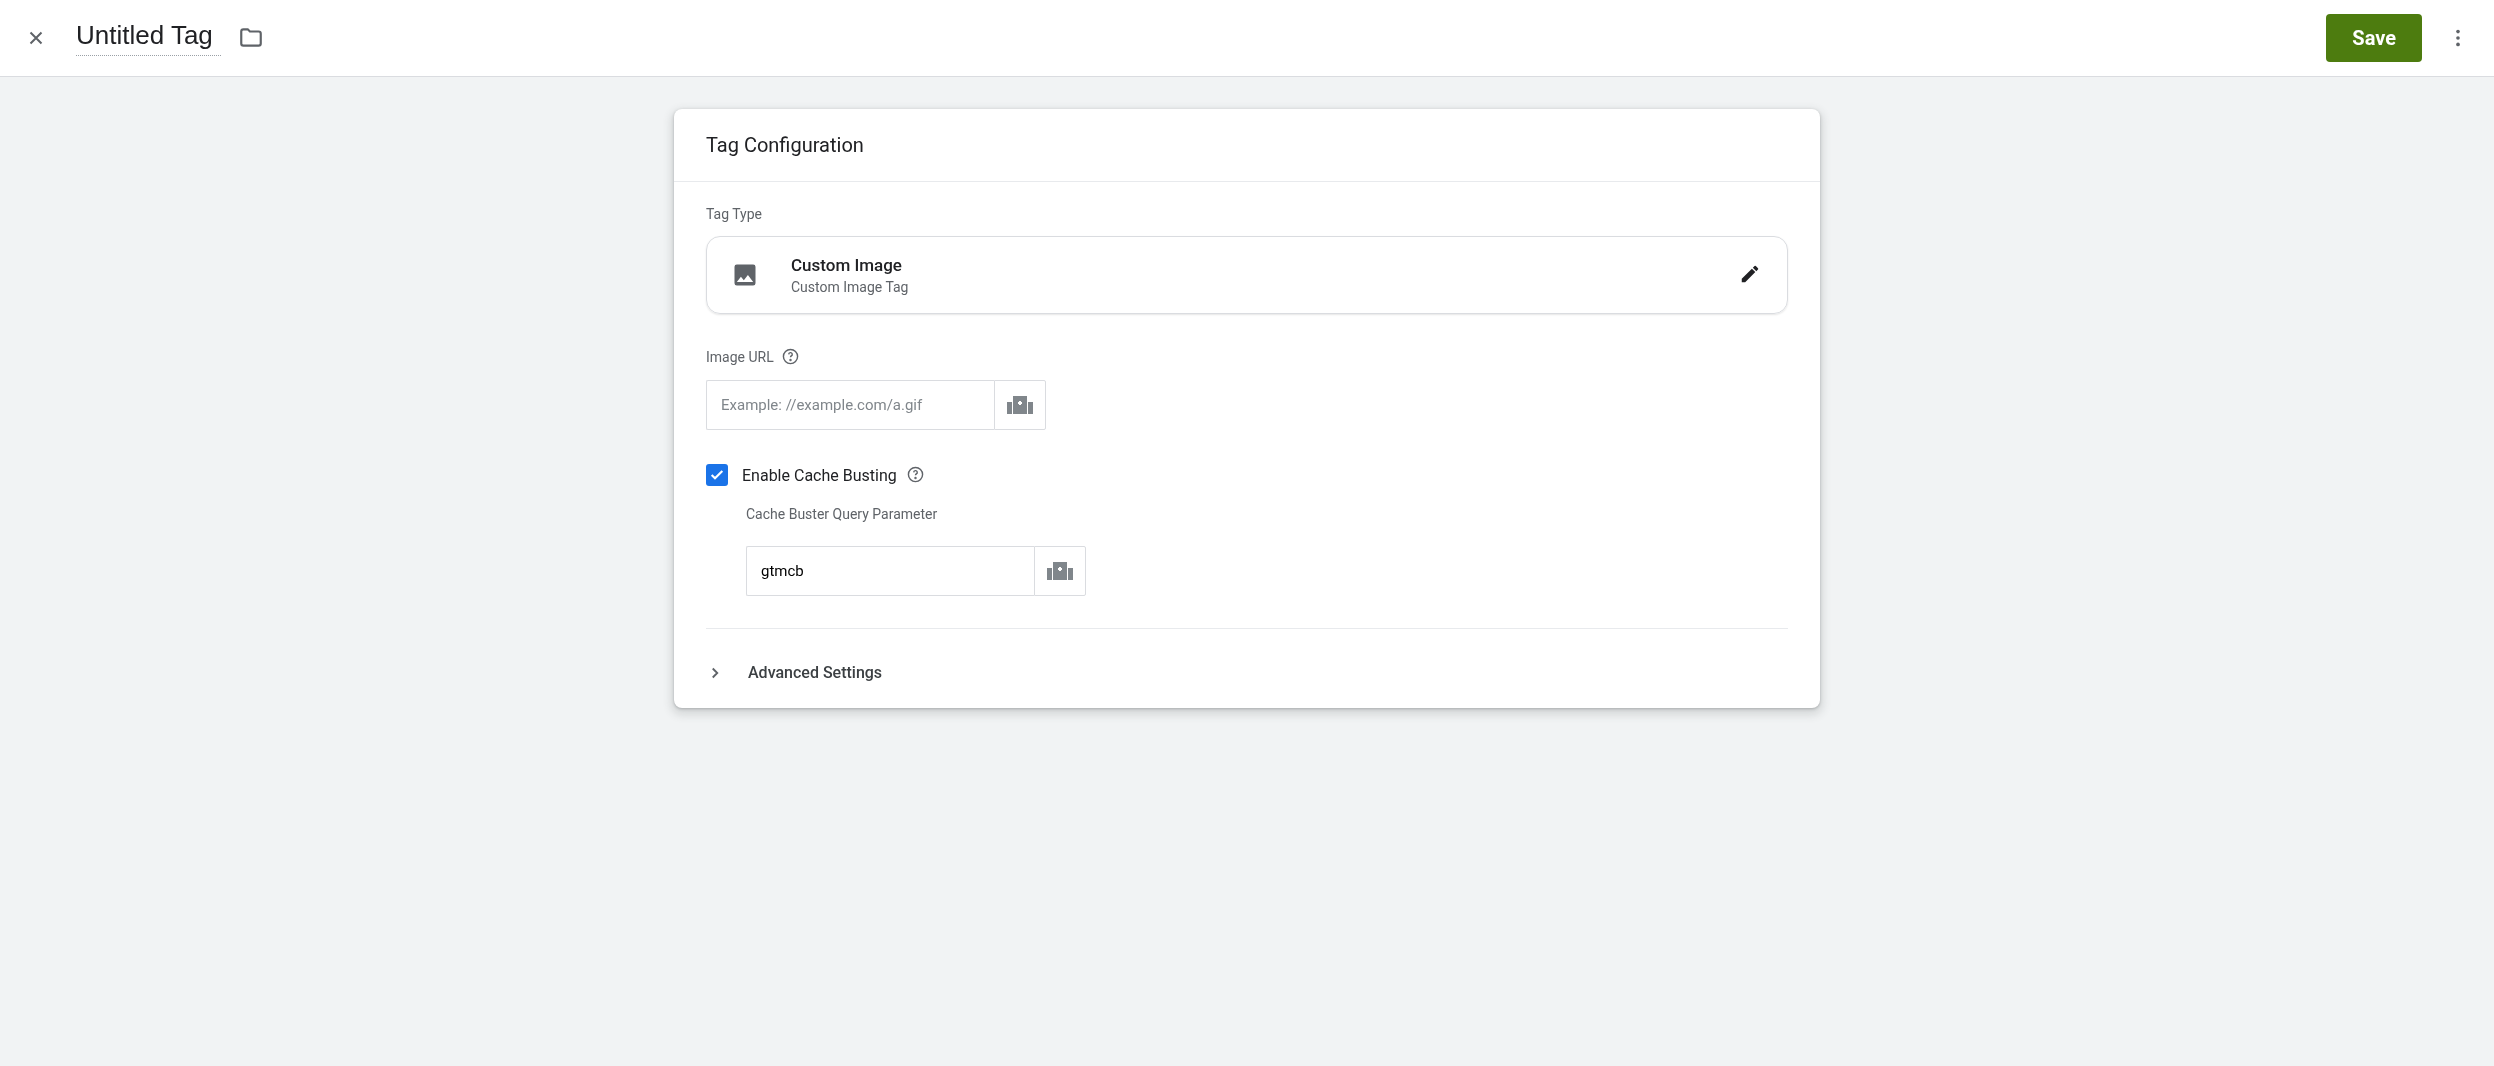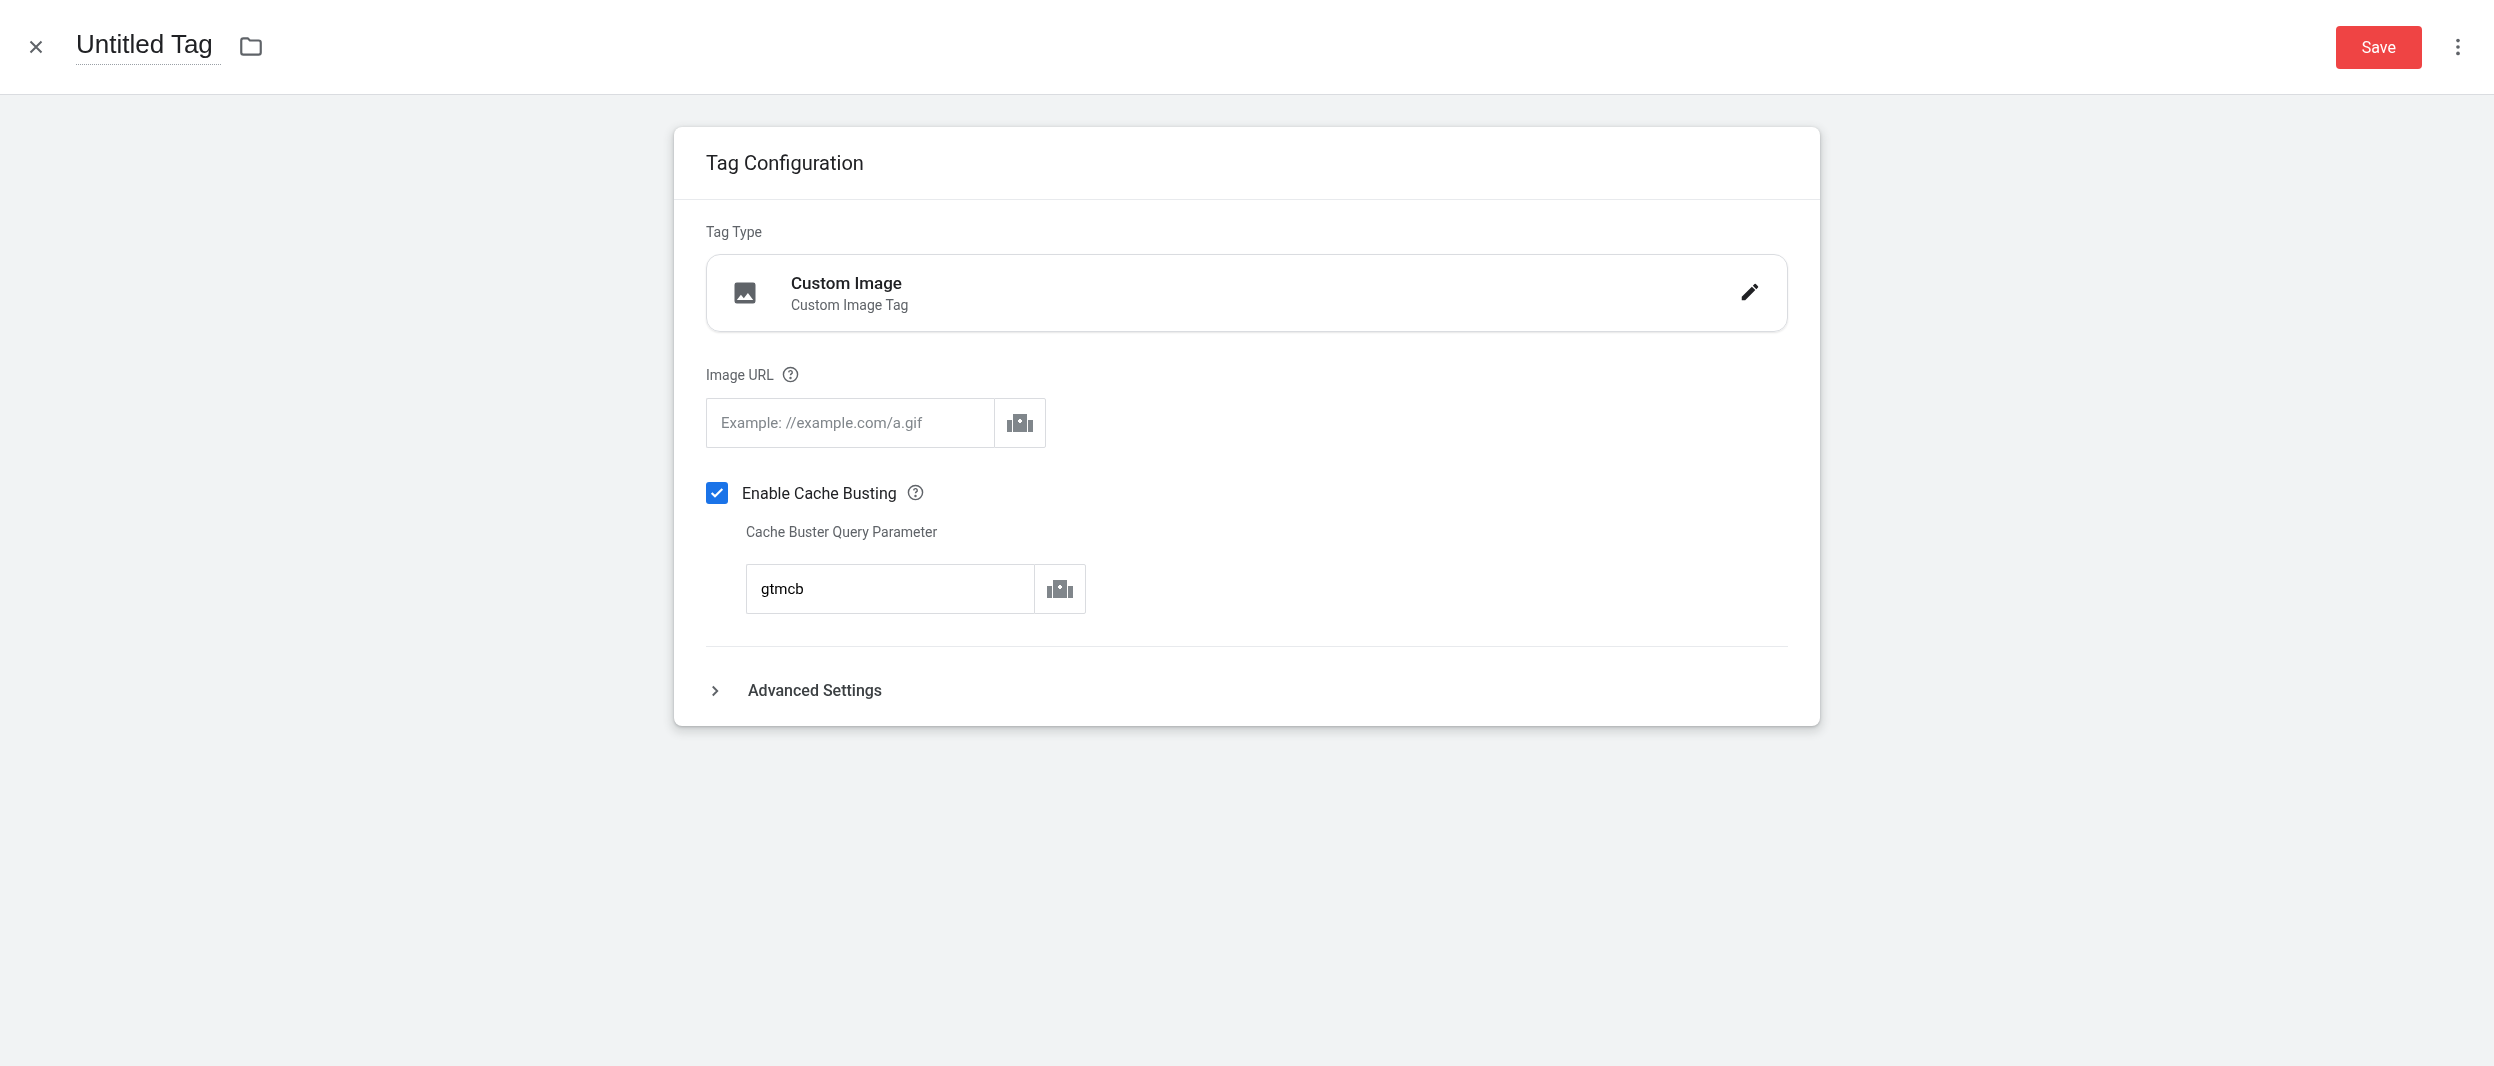--- a/index.html
+++ b/index.html
@@ -8,21 +8,21 @@
     background: #f1f3f4;
     color: #202124;
     font-size: 14px;
   }
   .header {
     background: #fff;
     display: flex;
     align-items: center;
     padding: 12px 24px;
     border-bottom: 1px solid #dadce0;
-    height: 95px;
+    height: 77px;
   }
   .close-btn {
     width: 24px; height: 24px;
     display: flex; align-items: center; justify-content: center;
     color: #5f6368;
     cursor: pointer;
     margin-right: 28px;
   }
   .title-input {
     font-size: 26px;
@@ -37,27 +37,27 @@
   }
   .folder-icon {
     margin-left: 16px;
     color: #5f6368;
     width: 28px; height: 28px;
     display: flex; align-items: center; justify-content: center;
     cursor: pointer;
   }
   .spacer { flex: 1; }
   .save-btn {
-    background: #ef4444;
+    background: #4d7c0f;
     color: #fff;
     border: none;
     border-radius: 4px;
     padding: 12px 26px;
-    font-size: 16px;
-    font-weight: 400;
+    font-size: 20px;
+    font-weight: 700;
     cursor: pointer;
     font-family: inherit;
   }
   .more-btn {
     margin-left: 24px;
     width: 24px; height: 24px;
     display: flex; align-items: center; justify-content: center;
     color: #5f6368;
     cursor: pointer;
   }

